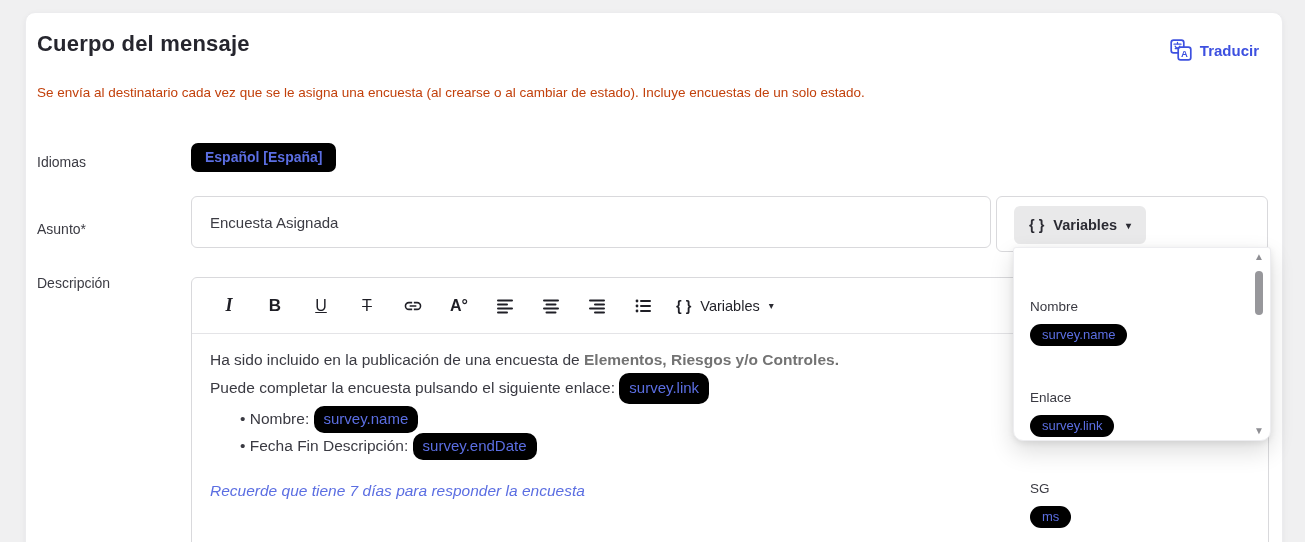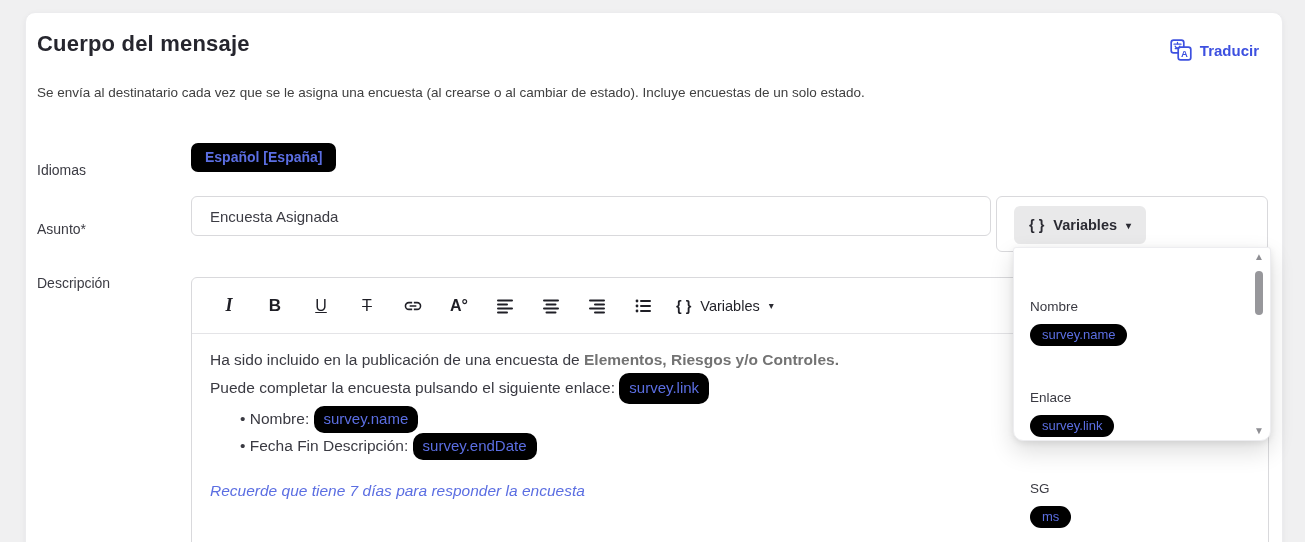--- a/index.html
+++ b/index.html
@@ -29,25 +29,25 @@
     letter-spacing: 0.2px;
   }
   .translate-link {
     right: 23px; top: 26px;
     display: flex; align-items: center; gap: 8px;
     color: #3d50e0; font-size: 15px; font-weight: 600;
     cursor: pointer;
   }
   .subtitle {
     left: 11px; top: 72px;
-    font-size: 13.5px; color: #404040;
+    font-size: 13.5px; color: #c2410c;
   }
 
   .field-label { font-size: 14px; color: #3b3b43; }
-  .lbl-idiomas { left: 11px; top: 149px; }
+  .lbl-idiomas { left: 11px; top: 141px; }
   .lbl-asunto  { left: 11px; top: 208px; }
   .lbl-desc    { left: 11px; top: 262px; }
 
   .chip {
     display: inline-block;
     background: #000000;
     color: #5b6ee2;
     border-radius: 10px;
     padding: 2px 10px 3px;
     white-space: nowrap;
@@ -55,21 +55,21 @@
   .chip-lang {
     left: 165px; top: 130px;
     font-size: 14px; font-weight: 700;
     padding: 6px 14px 7px;
     border-radius: 7px;
     cursor: pointer;
   }
 
   .subject-input {
     left: 165px; top: 183px;
-    width: 800px; height: 40px;
+    width: 800px; height: 52px;
     border: 1px solid #d9d9dc;
     border-radius: 6px;
     padding: 0 18px;
     font-size: 15px; color: #3c3c44;
     font-family: "Liberation Sans", sans-serif;
     outline: none;
     background: #fff;
   }
 
   .vars-box {

